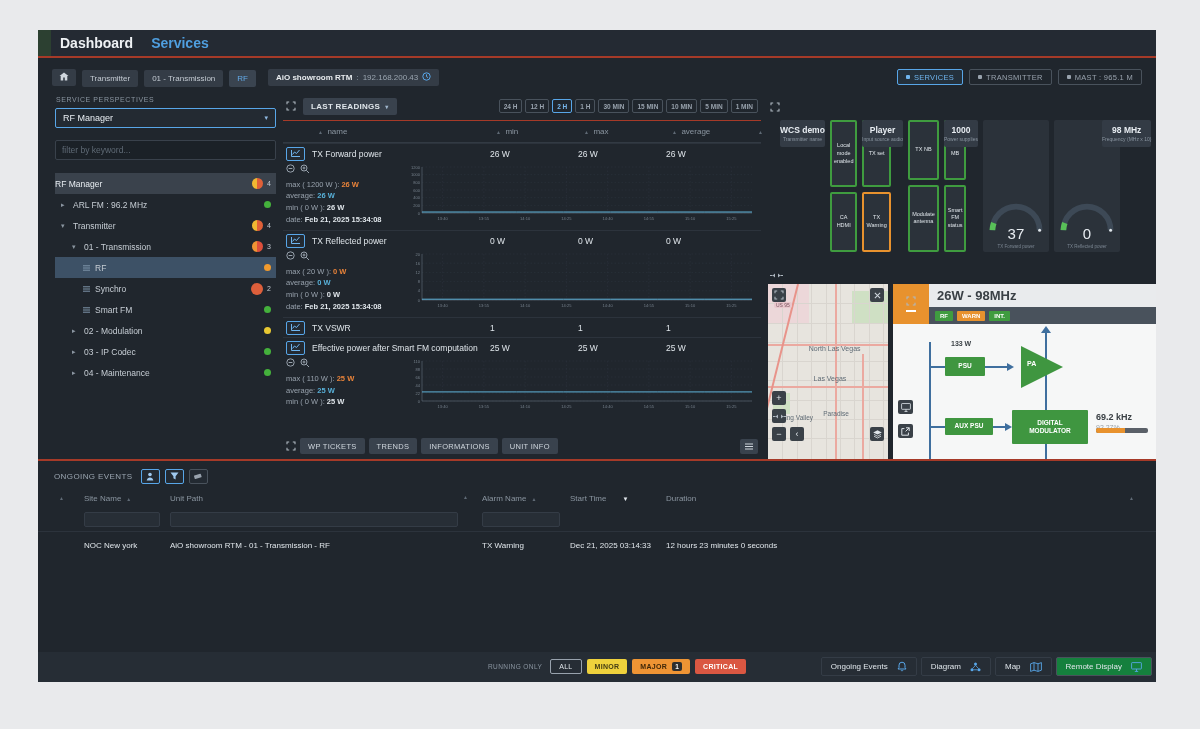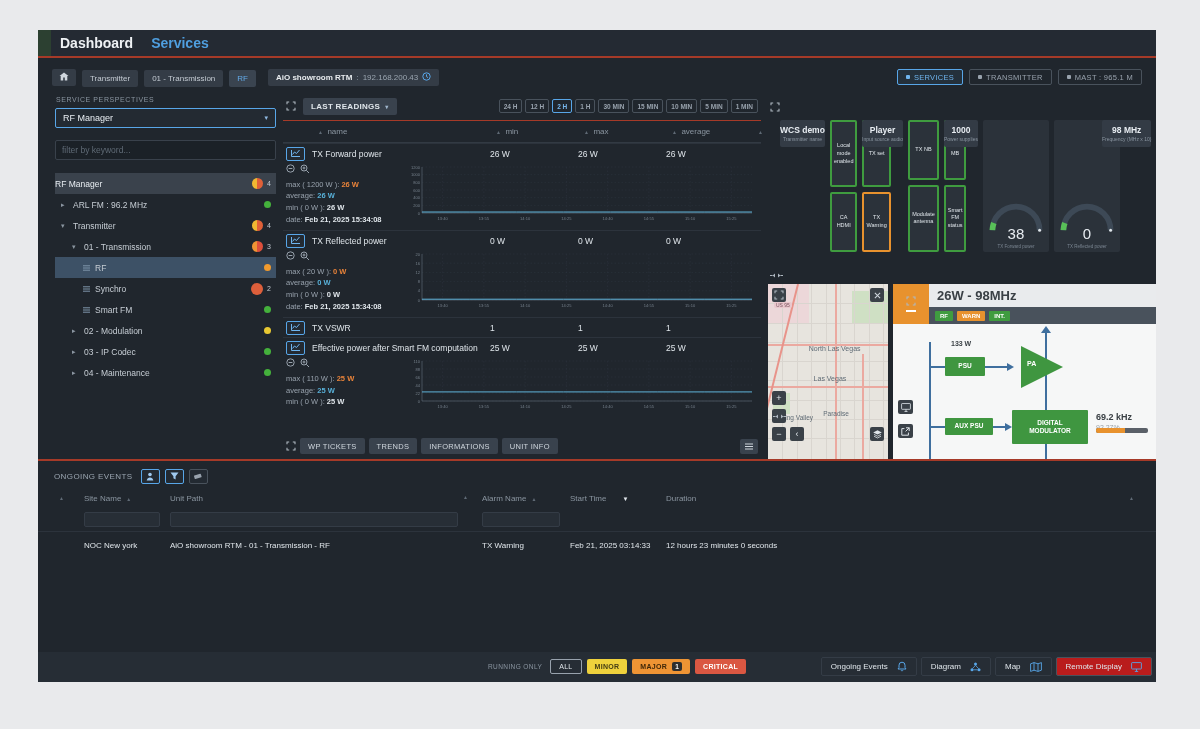--- a/index.html
+++ b/index.html
@@ -133,21 +133,21 @@
   .f-center { position:absolute; left:450px; top:7px; display:flex; gap:5px; align-items:center; }
   .f-running { font-size:6.5px; color:#8a95a0; letter-spacing:.4px; margin-right:3px; }
   .fbtn { font-size:7px; border-radius:2px; height:15px; display:flex; align-items:center; padding:0 8px; font-weight:bold; letter-spacing:.3px; }
   .fbtn.all { border:1px solid #98a2ad; color:#dfe5ea; font-weight:normal; background:transparent; }
   .fbtn.minor { background:#eed13c; color:#443d14; }
   .fbtn.major { background:#ee9434; color:#3f2708; }
   .fbtn.critical { background:#da5742; color:#fff; }
   .fbtn .b { background:#2e2e2e; color:#fff; border-radius:2px; padding:1px 3px; margin-left:5px; font-size:6.5px; }
   .f-right { position:absolute; right:4px; top:5px; display:flex; align-items:center; gap:4px; }
   .fnav { display:flex; align-items:center; gap:7px; color:#dfe5ea; font-size:8px; height:19px; padding:0 9px; border:1px solid #343c46; border-radius:2px; background:#262d35; white-space:nowrap; }
-  .fnav.lite { background:#b91c1c; border-color:#49525c; }
+  .fnav.lite { background:#15803d; border-color:#49525c; }
 </style>
 </head>
 <body>
 
 <div class="app">
 
   <div class="topbar">
     <div class="logo"></div>
     <div class="tab-dash">Dashboard</div>
     <div class="tab-svcs">Services</div>
@@ -559,21 +559,21 @@
             <span class="t">1000</span>
             <span class="s">Power supplies</span>
           </div>
           <div class="gaugerow">
             <div class="gauge">
               <svg width="62" height="34" viewBox="0 0 64 36">
                 <path d="M7 33 A25 25 0 0 1 57 33" fill="none" stroke="#3d4956" stroke-width="6"></path>
                 <path d="M7 33 A25 25 0 0 1 8.5 25.5" fill="none" stroke="#58c058" stroke-width="6"></path>
                 <circle cx="57" cy="33" r="1.6" fill="#dfe5ea"></circle>
               </svg>
-              <div class="gv">38</div>
+              <div class="gv">37</div>
               <div class="gl">TX Forward power</div>
             </div>
             <div class="gauge">
               <svg width="62" height="34" viewBox="0 0 64 36">
                 <path d="M7 33 A25 25 0 0 1 57 33" fill="none" stroke="#3d4956" stroke-width="6"></path>
                 <path d="M7 33 A25 25 0 0 1 8.5 25.5" fill="none" stroke="#58c058" stroke-width="6"></path>
                 <circle cx="57" cy="33" r="1.6" fill="#dfe5ea"></circle>
               </svg>
               <div class="gv">0</div>
               <div class="gl">TX Reflected power</div>
@@ -741,21 +741,21 @@
         <span></span>
         <span></span>
         <span></span>
       </div>
     <div id="ev-rows">
         <div class="egrid ev-row">
           <span><span class="sevdot"></span></span>
           <span>NOC New york</span>
           <span>AiO showroom RTM  -  01 - Transmission  -  RF</span>
           <span>TX Warning</span>
-          <span>Feb 21, 2025 03:14:33</span>
+          <span>Dec 21, 2025 03:14:33</span>
           <span>12 hours 23 minutes 0 seconds</span>
           <span></span>
         </div>
       </div>
   </section>
 
   <footer class="footer">
     <div class="f-center">
       <span class="f-running">RUNNING ONLY</span>
       <span id="f-filters" style="display:flex;gap:5px">

